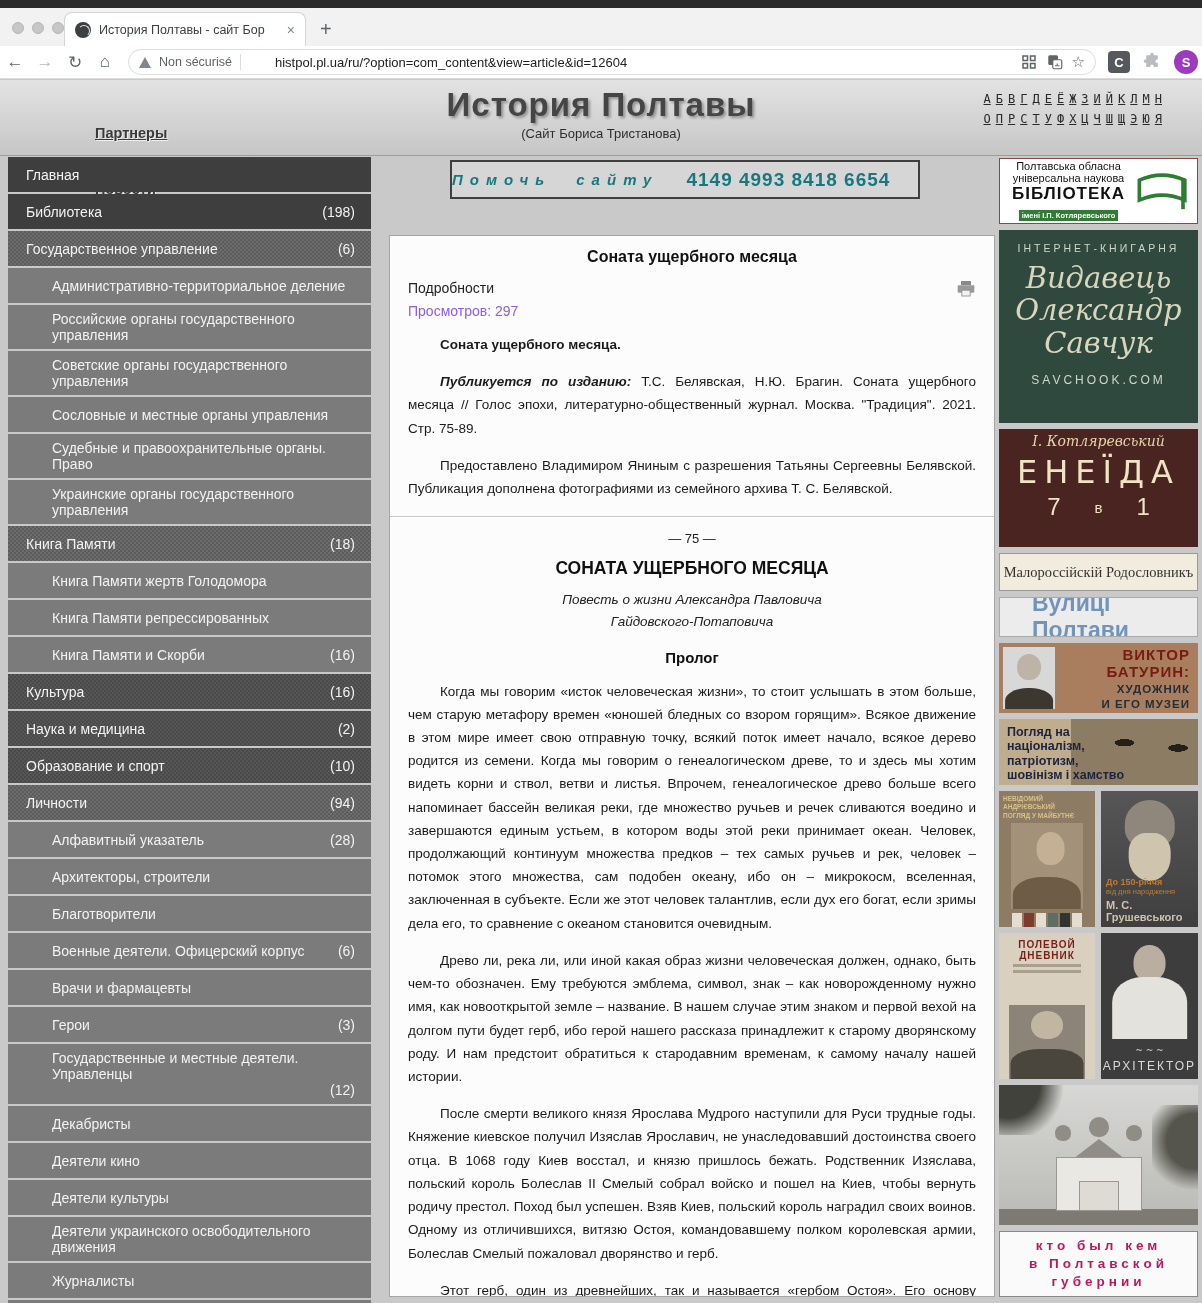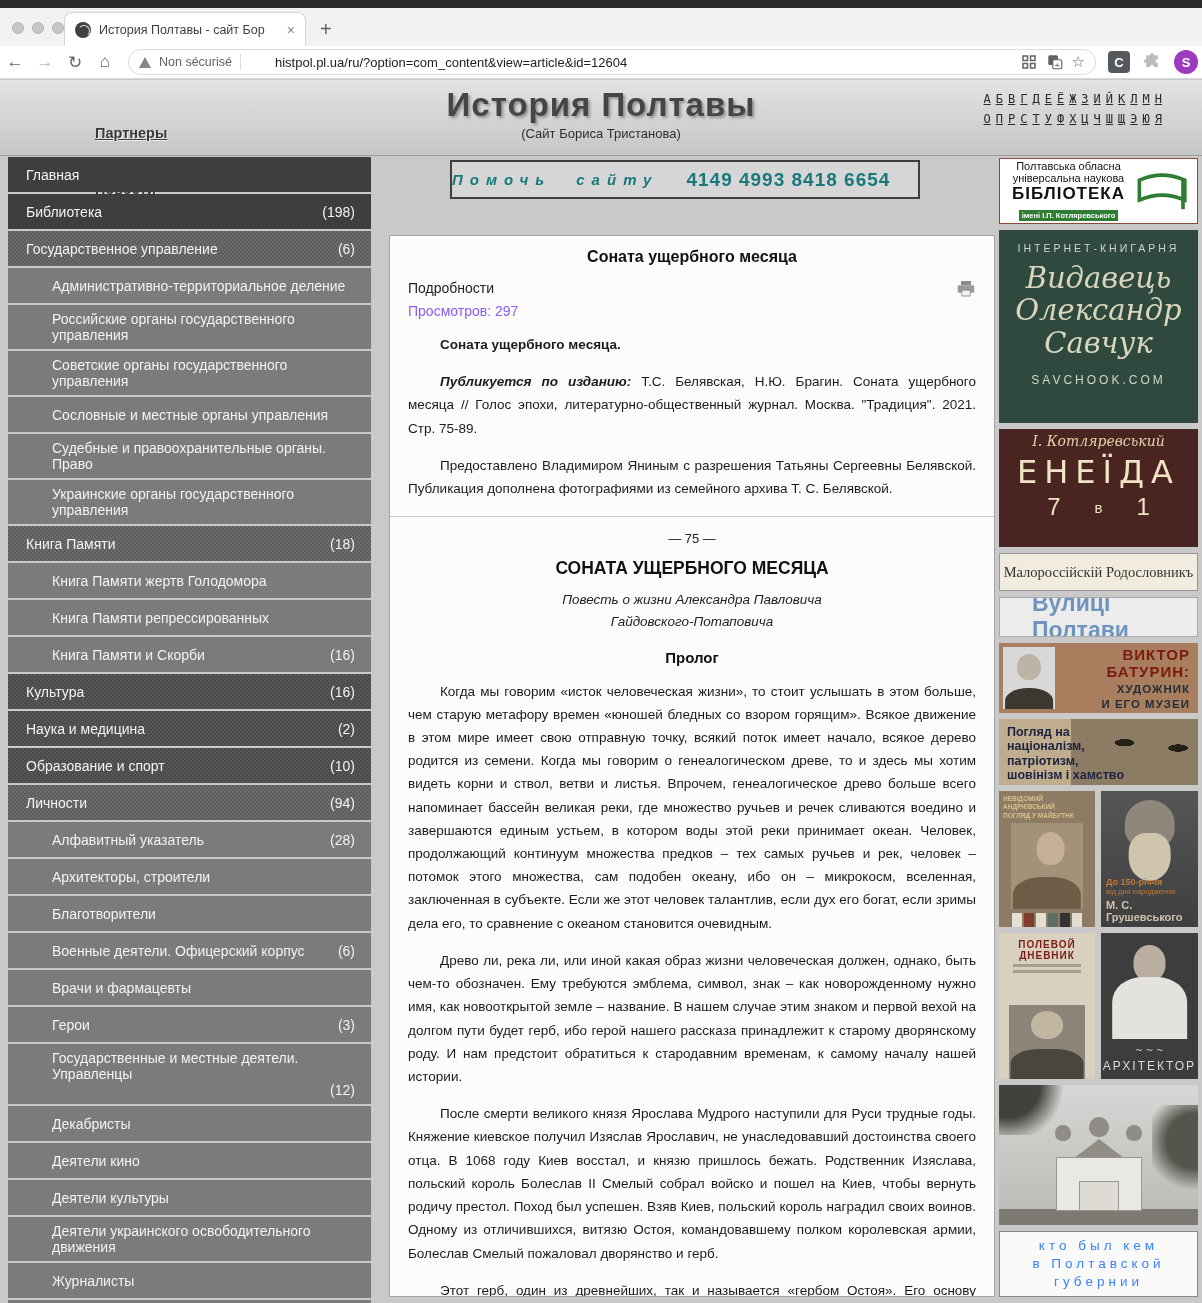--- a/index.html
+++ b/index.html
@@ -137,21 +137,21 @@
   .bn-church .tree1 { position:absolute; left:-18px; top:-20px; width:90px; height:70px; background:radial-gradient(circle at 30% 30%, #42423c 40%, transparent 70%); }
   .bn-church .tree2 { position:absolute; right:-14px; top:20px; width:60px; height:90px; background:radial-gradient(circle at 70% 40%, #55554d 40%, transparent 72%); }
   .bn-church .ground { position:absolute; left:0; bottom:0; width:100%; height:16px; background:#7c7a72; }
   .bn-church .body { position:absolute; left:50%; bottom:14px; width:86px; height:54px; transform:translateX(-50%); background:#e9e8e4; border:1px solid #9a9890; }
   .bn-church .porch { position:absolute; left:50%; bottom:14px; width:40px; height:30px; transform:translateX(-50%); background:#dddbd4; border:1px solid #9a9890; }
   .bn-church .roof { position:absolute; left:50%; bottom:66px; width:0; height:0; transform:translateX(-50%); border-left:26px solid transparent; border-right:26px solid transparent; border-bottom:20px solid #8f8d85; }
   .bn-church .dome { position:absolute; bottom:84px; width:16px; height:16px; background:#8f8d85; border-radius:50% 50% 45% 45%; }
   .bn-church .dome.c { left:50%; transform:translateX(-50%); bottom:88px; width:20px; height:20px; }
   .bn-church .dome.l { left:28%; } .bn-church .dome.r { right:28%; }
   .bn-kto { height:66px; background:#fafafa; border:1px solid #888; display:flex; flex-direction:column; align-items:center; justify-content:center; }
-  .bn-kto div { color:#3b82f6; font-weight:normal; font-size:13.5px; letter-spacing:4px; line-height:1.35; }
+  .bn-kto div { color:#be185d; font-weight:bold; font-size:13.5px; letter-spacing:4px; line-height:1.35; }
 </style>
 </head>
 <body>
 
 <div id="page">
 
   <div class="chrome-top"></div>
   <div class="tabbar">
     <div class="traffic">
         <span></span>

